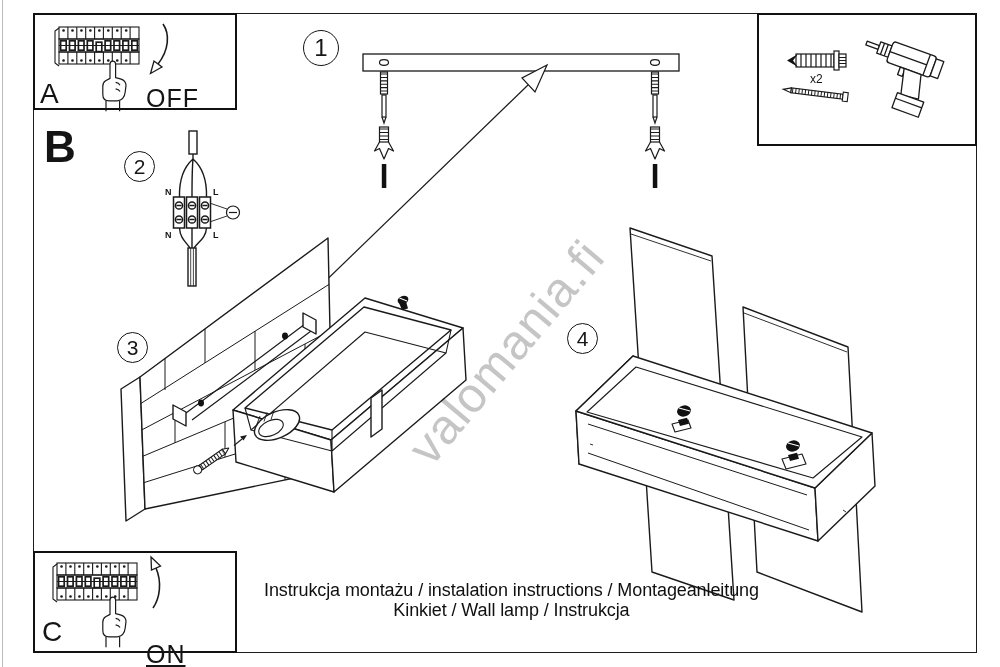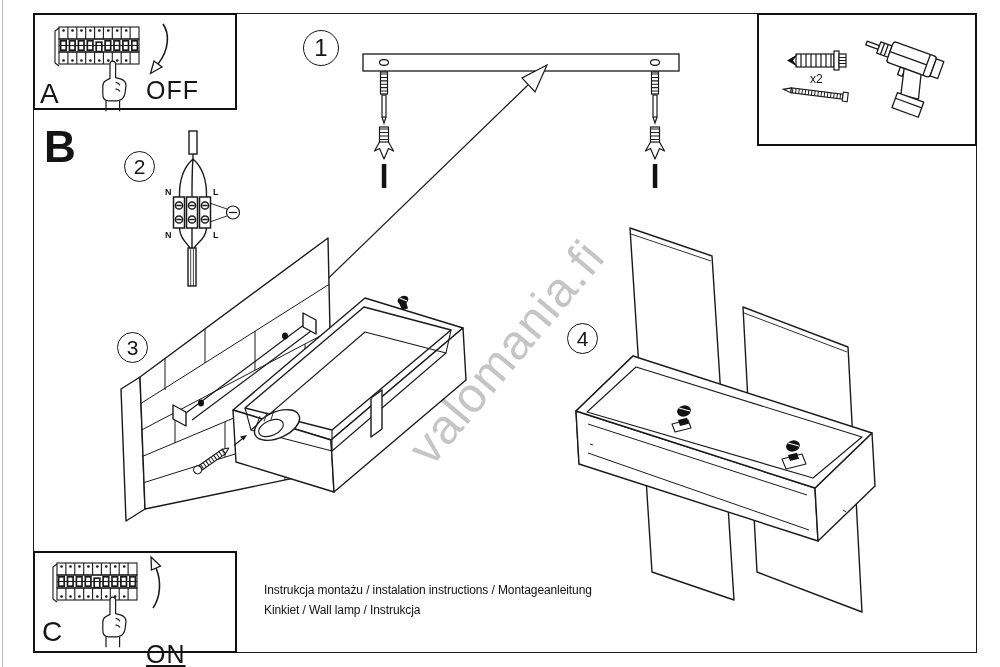--- a/index.html
+++ b/index.html
@@ -12,22 +12,22 @@
   .lab{position:absolute;z-index:4;color:#141414;}
   .letter{font-size:28px;}
   .letter-b{font-size:44px;font-weight:700;}
   .state{font-size:25px;letter-spacing:1px;}
   .qty{font-size:12px;}
   .nl{font-size:9px;font-weight:700;}
   .circle-num{position:absolute;z-index:4;border:1.7px solid #141414;border-radius:50%;
       display:flex;align-items:center;justify-content:center;background:#fff;box-sizing:border-box;}
   .c-big{width:36px;height:36px;font-size:24px;}
   .c-sm{width:31px;height:31px;font-size:21px;}
-  .footer{position:absolute;left:264px;top:580px;z-index:4;font-size:12px;line-height:20px;
-      letter-spacing:-0.1px;color:#101010;}
+  .footer{position:absolute;left:264px;top:580px;z-index:4;font-size:18px;line-height:20px;
+      letter-spacing:-0.1px;color:#101010;text-align:center;}
   .watermark{position:absolute;left:506px;top:352px;z-index:5;transform:translate(-50%,-50%) rotate(-50deg);
       font-size:49px;letter-spacing:1px;white-space:nowrap;color:#c5c5c5;mix-blend-mode:multiply;}
 </style>
 </head>
 <body>
 
 <div id="page">
 
   <div class="scanline"></div>
 
@@ -239,21 +239,21 @@
         <path d="M788,455 l9,-2.2 l2,6 l-9,2.2 Z" fill="#111" stroke="none"></path>
         <ellipse cx="793" cy="446" rx="7" ry="5.5" transform="rotate(-15 793 446)" fill="#111" stroke="none"></ellipse>
         <path d="M788,443 L799,446" stroke="#fff" stroke-width="1.2"></path>
       </g>
     </g>
   </svg>
 
   <div class="watermark">valomania.fi</div>
 
   <span class="lab letter" style="left:40px;top:78px;">A</span>
-  <span class="lab state" style="left:146px;top:76px;">OFF</span>
+  <span class="lab state" style="left:146px;top:84px;">OFF</span>
   <span class="lab letter-b" style="left:44px;top:122px;">B</span>
   <span class="lab letter" style="left:42px;top:616px;">C</span>
   <span class="lab state" style="left:146px;top:640px;text-decoration:underline;">ON</span>
   <span class="lab qty" style="left:810px;top:72px;">x2</span>
 
   <span class="lab nl" style="left:165px;top:187px;">N</span>
   <span class="lab nl" style="left:213px;top:187px;">L</span>
   <span class="lab nl" style="left:165px;top:230px;">N</span>
   <span class="lab nl" style="left:213px;top:230px;">L</span>
 

